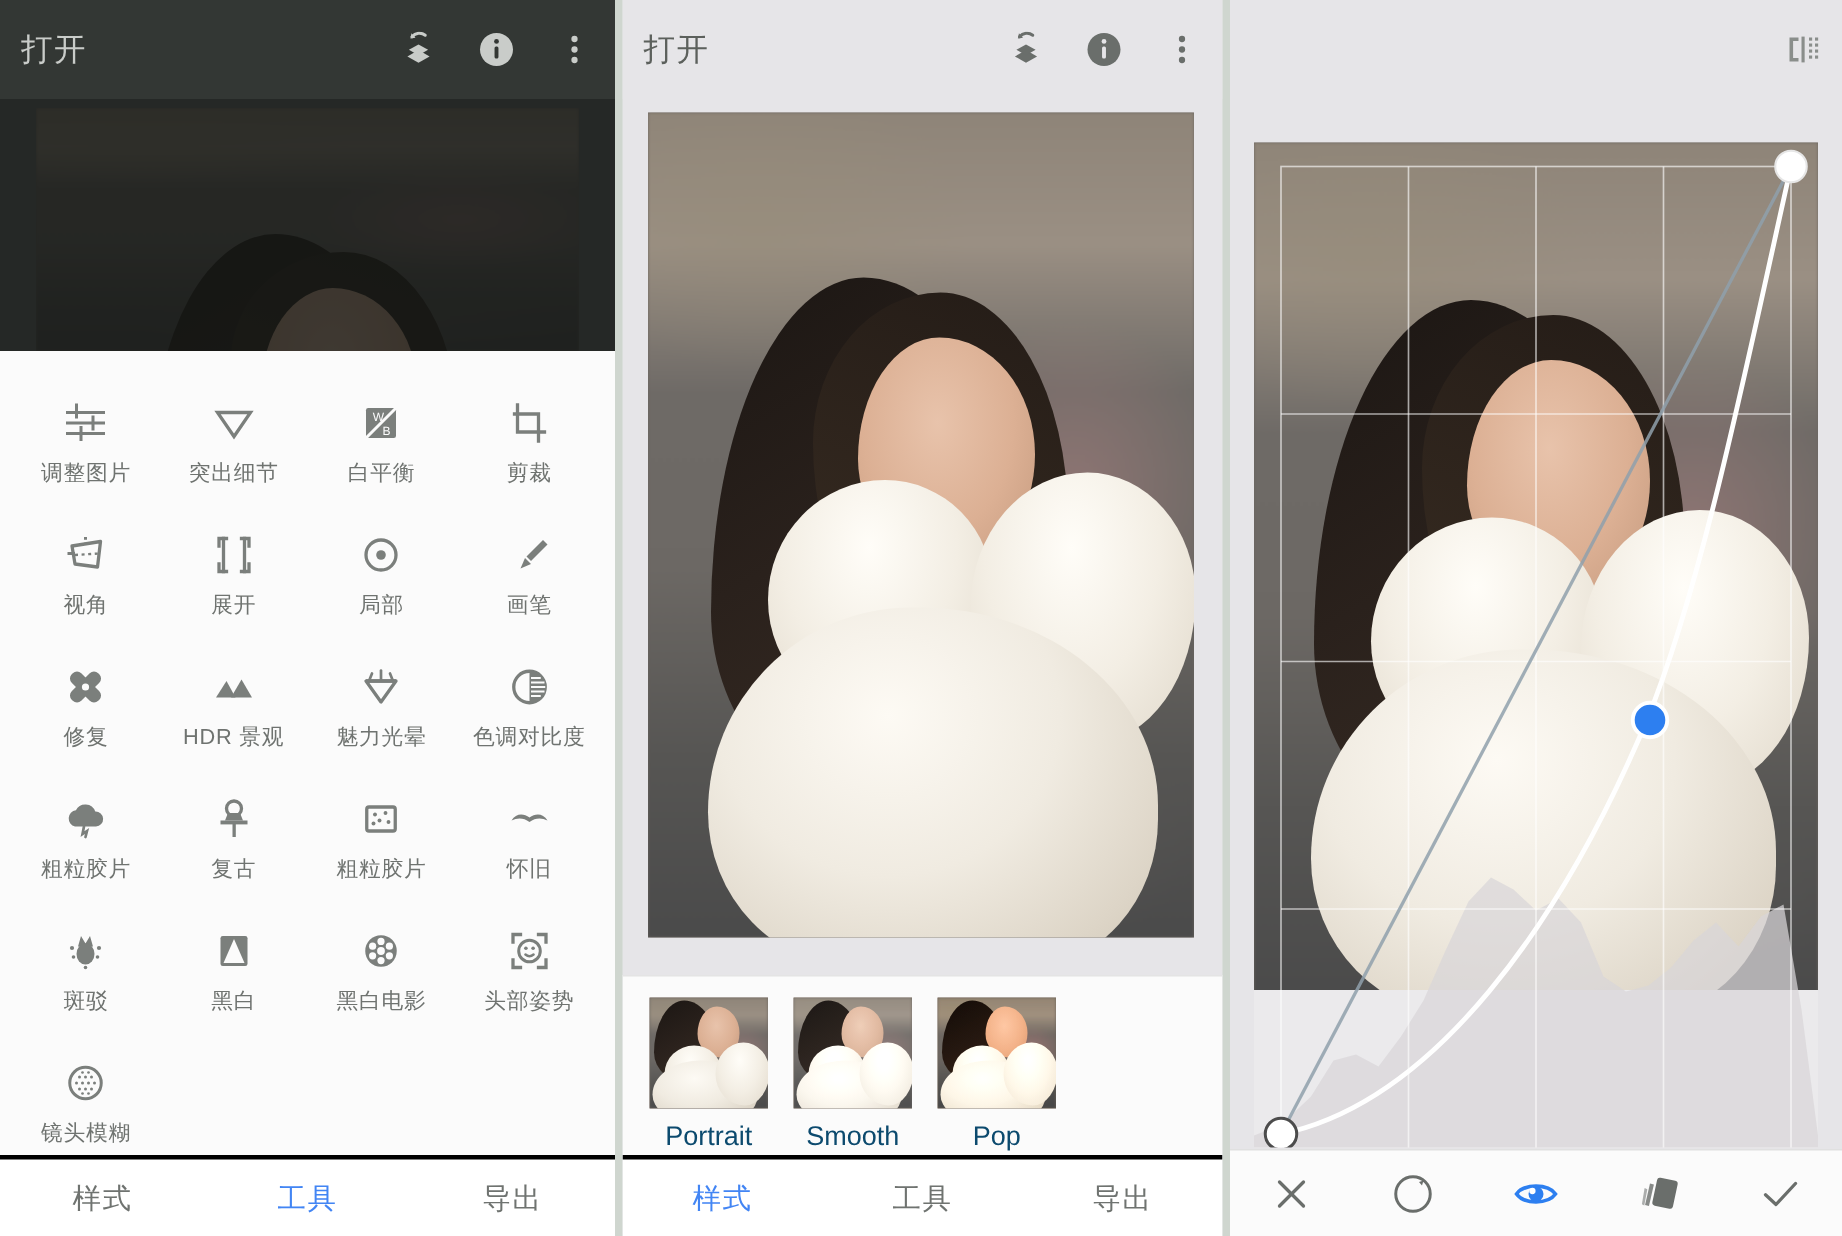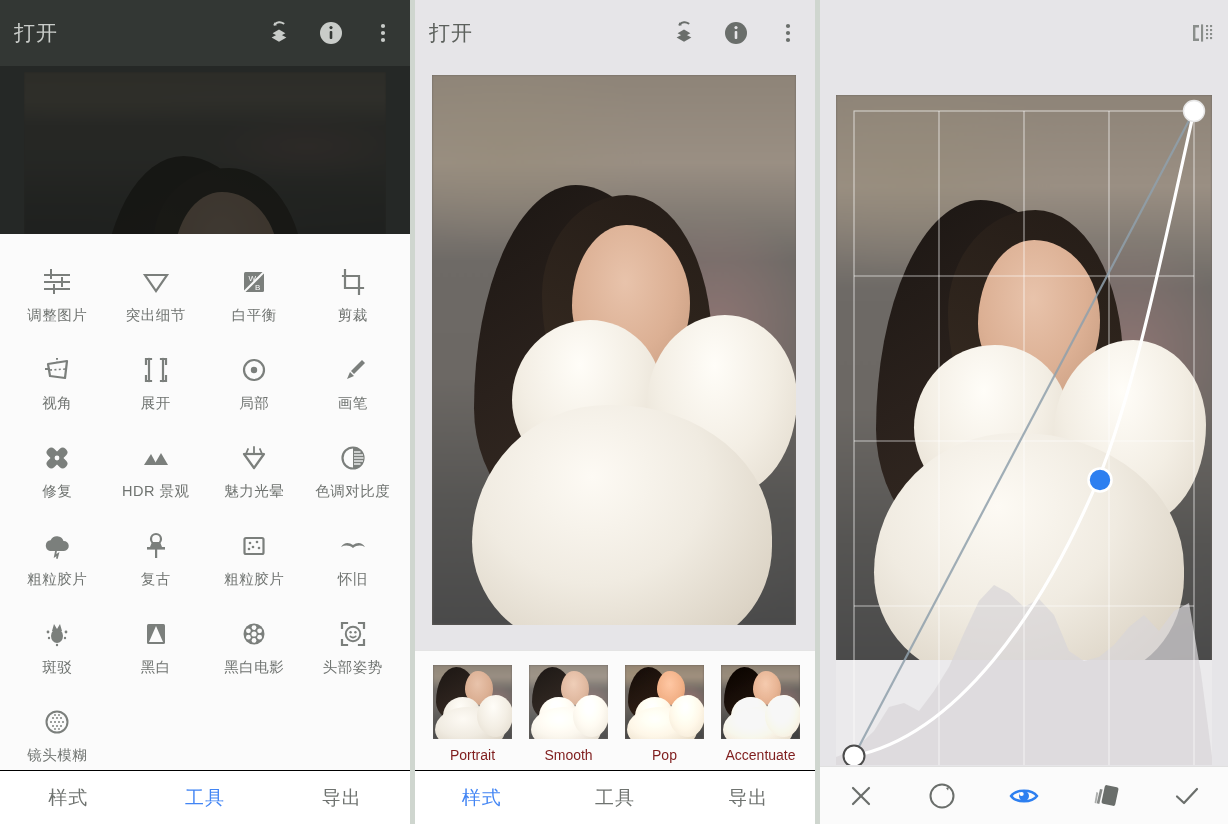--- a/index.html
+++ b/index.html
@@ -83,36 +83,36 @@
     height:88px; display:flex; flex-direction:column;
     align-items:center; justify-content:flex-start; padding-top:10px;
     cursor:pointer;
   }
   .tool .ic{ height:36px; display:flex; align-items:center; justify-content:center; }
   .tool .lb{ margin-top:6px; font-size:14.5px; color:#6f7370; letter-spacing:.5px; white-space:nowrap; }
 
   
   .tabbar{
     position:absolute; left:0; bottom:0; width:100%; height:54px;
-    background:#fff; border-top:1px solid #000000;
+    background:#fff; border-top:3px solid #000000;
     display:flex; align-items:center;
   }
   .tabbar .tab{ flex:1; text-align:center; font-size:19px; color:#6f7370; letter-spacing:1px; cursor:pointer; }
   .tabbar .tab.active{ color:#4285f4; }
 
   
   .p2 .photo-wrap{ position:absolute; left:17px; top:75px; width:364px; height:550px; }
   .filmstrip{
     position:absolute; left:0; bottom:54px; width:100%; height:120px;
     background:#fbfbfb; border-top:1px solid #e4e4e4;
     display:flex; align-items:flex-start; padding:14px 0 0 18px; gap:17px; overflow:hidden;
   }
   .thumb{ width:79px; flex:0 0 79px; cursor:pointer; }
   .thumb .tb{ width:79px; height:74px; overflow:hidden; position:relative; background:#8d8075; }
-  .thumb .tl{ margin-top:8px; font-size:14px; color:#7f1d1d; text-align:center; white-space:nowrap; }
+  .thumb .tl{ margin-top:8px; font-size:18px; color:#0c4a6e; text-align:center; white-space:nowrap; }
 
   
   .p3 .photo-wrap{ position:absolute; left:16px; top:95px; width:376px; height:570px; }
   .curve-area{
     position:absolute; left:16px; top:95px; width:376px; height:670px;
   }
   .hist-bg{
     position:absolute; left:0; bottom:0; width:376px; height:105px;
     background:#ebeaec;
   }
@@ -536,33 +536,20 @@
             <div class="bg"></div>
             <div class="hair" style="left:3px; top:2px;  width:42px; height:56px;"></div>
             <div class="face" style="left:32px;top:6px;  width:28px; height:34px;"></div>
             <div class="sleeveL" style="left:10px;top:32px; width:38px; height:38px;"></div>
             <div class="sweater" style="left:2px; top:42px; width:70px; height:40px;"></div>
             <div class="sleeveR" style="left:44px;top:30px; width:36px; height:42px;"></div>
           </div>
         </div>
         <div class="tl">Pop</div>
       </div>
-      <div class="thumb">
-        <div class="tb">
-          <div class="photo" style="position:absolute;inset:0;filter:contrast(1.2) brightness(.97);">
-            <div class="bg"></div>
-            <div class="hair" style="left:3px; top:2px;  width:42px; height:56px;"></div>
-            <div class="face" style="left:32px;top:6px;  width:28px; height:34px;"></div>
-            <div class="sleeveL" style="left:10px;top:32px; width:38px; height:38px;"></div>
-            <div class="sweater" style="left:2px; top:42px; width:70px; height:40px;"></div>
-            <div class="sleeveR" style="left:44px;top:30px; width:36px; height:42px;"></div>
-          </div>
-        </div>
-        <div class="tl">Accentuate</div>
-      </div>
 
     </div>
 
     <div class="tabbar">
       <div class="tab active">样式</div>
       <div class="tab">工具</div>
       <div class="tab">导出</div>
     </div>
   </div>
 

